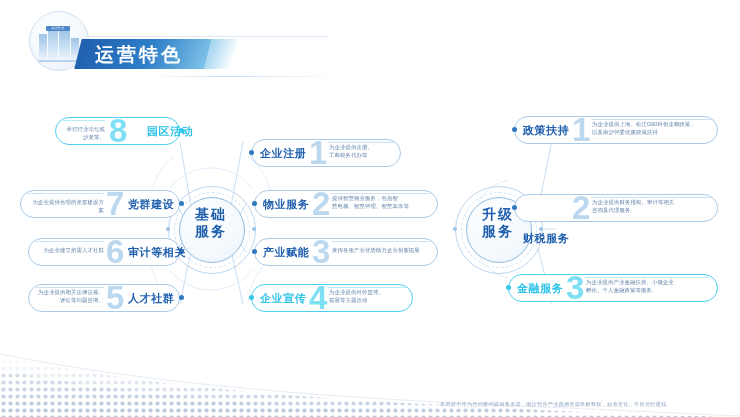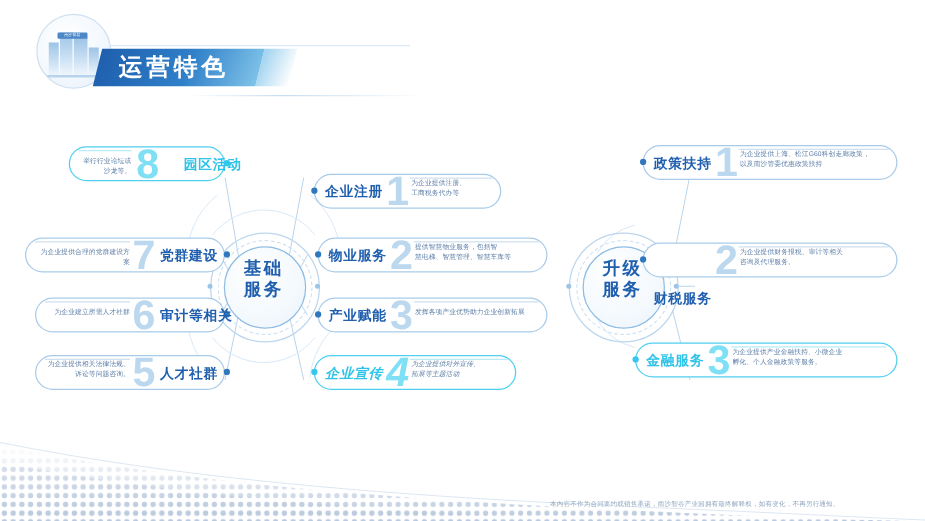--- a/index.html
+++ b/index.html
@@ -185,21 +185,21 @@
 
   <div class="node" style="left:246px;top:146px;width:192px;">
     <div class="pill" style="left:8px;width:184px;"></div>
     <div class="dot" style="left:6px;"></div>
     <div class="nm" style="left:17px;">产业赋能</div>
     <div class="num" style="left:66px;">3</div>
     <div class="rule" style="left:85px;width:100px;"></div>
     <div class="desc" style="left:86px;width:100px;top:8px;">发挥各项产业优势助力企业创新拓展</div>
   </div>
 
-  <div class="node" style="left:243px;top:192px;width:170px;font-style:italic;">
+  <div class="node" style="left:243px;top:192px;width:170px;">
     <div class="pill cyan" style="left:8px;width:162px;"></div>
     <div class="dot cyan" style="left:6px;"></div>
     <div class="nm cyan" style="left:17px;">企业宣传</div>
     <div class="num cyan" style="left:66px;">4</div>
     <div class="rule cyan" style="left:85px;width:78px;"></div>
     <div class="desc" style="left:86px;width:78px;">为企业提供对外宣传、
 拓展等主题活动</div>
   </div>
 
   <div class="node" style="left:28px;top:192px;width:160px;">

